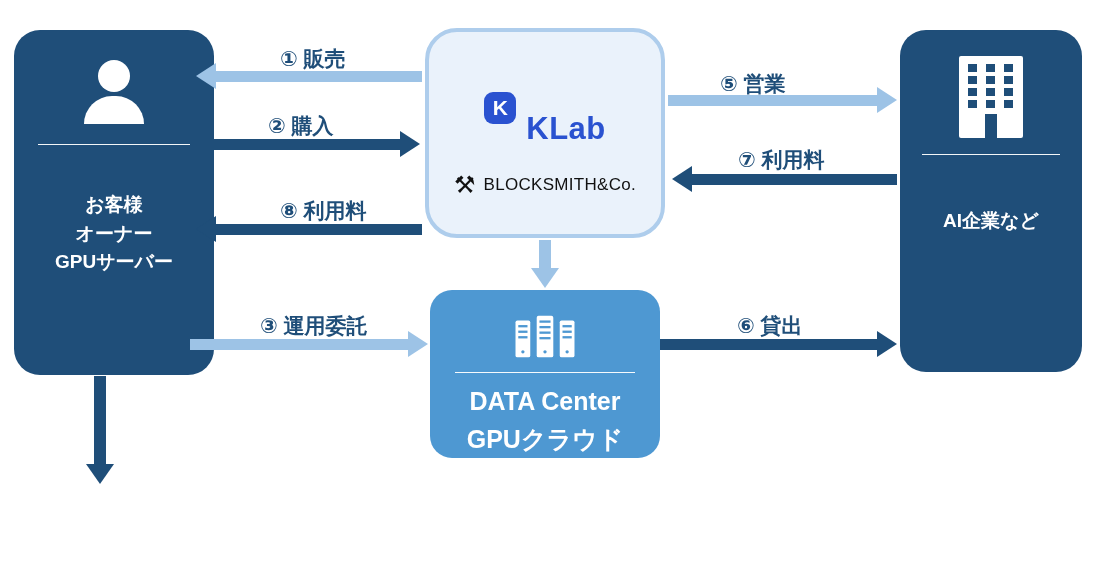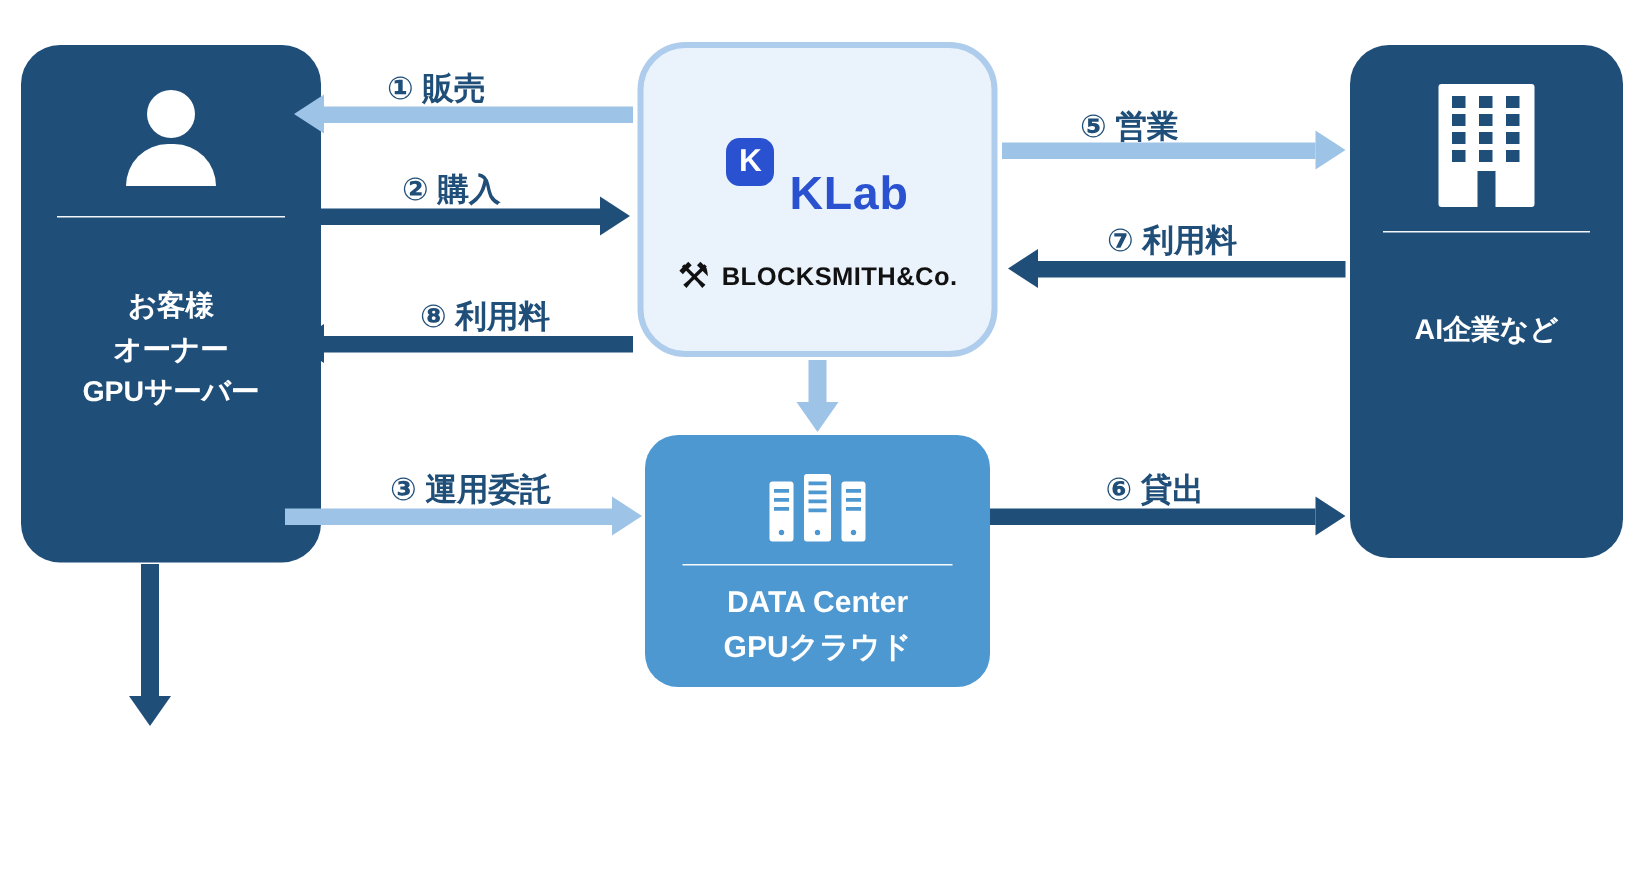--- a/index.html
+++ b/index.html
@@ -59,27 +59,27 @@
   .klab-mark {
     width: 32px; height: 32px;
     background: var(--klab-blue, #2A52D0);
     color:#fff; border-radius: 9px;
     display:flex; align-items:center; justify-content:center;
     font-weight: bold; font-size: 21px;
   }
   .klab-text { color: var(--klab-blue, #2A52D0); font-weight: bold; font-size: 31px; letter-spacing: .5px; margin-top: 42px; }
   .bs-row { display:flex; align-items:center; gap:8px; }
   .bs-icon { font-size: 24px; color: var(--text-dark, #111111); line-height: 1; }
-  .bs-text { color: var(--text-dark, #111111); font-weight: bold; font-size: 17px; letter-spacing: .3px; }
+  .bs-text { color: var(--text-dark, #111111); font-weight: normal; font-size: 17px; letter-spacing: .3px; }
 
   
   .datacenter { background: var(--blue, #4E98D2); border-radius: 22px; }
   .server-icon { margin-top: 24px; }
   .datacenter .divider { margin-top: 12px; width: 78%; }
-  .datacenter .node-label { margin-top: 10px; font-size: 20px; }
+  .datacenter .node-label { margin-top: 10px; font-size: 25px; }
 
   
   .settlement {
     position: absolute;
     background: #fff;
     border: 2px solid var(--settlement-border, #2E75B6);
     border-radius: 10px;
     display: flex; align-items: center; justify-content: center;
     color: var(--navy, #1F4E79);
     font-weight: bold; font-size: 21px;
@@ -184,21 +184,21 @@
       <div>DATA Center</div>
       <div>GPUクラウド</div>
     </div>
   </div>
 
 
   <div class="arrow light left" style="left:196px;top:63px;width:226px">
     <span class="head"></span>
       <span class="shaft"></span>
   </div>
-  <div class="alabel" style="left:258px;top:45px">① 販売</div>
+  <div class="alabel" style="left:280px;top:45px">① 販売</div>
 
   <div class="arrow right" style="left:190px;top:131px;width:230px">
     <span class="shaft"></span>
       <span class="head"></span>
   </div>
   <div class="alabel" style="left:268px;top:112px">② 購入</div>
 
   <div class="arrow left" style="left:196px;top:216px;width:226px">
     <span class="head"></span>
       <span class="shaft"></span>

